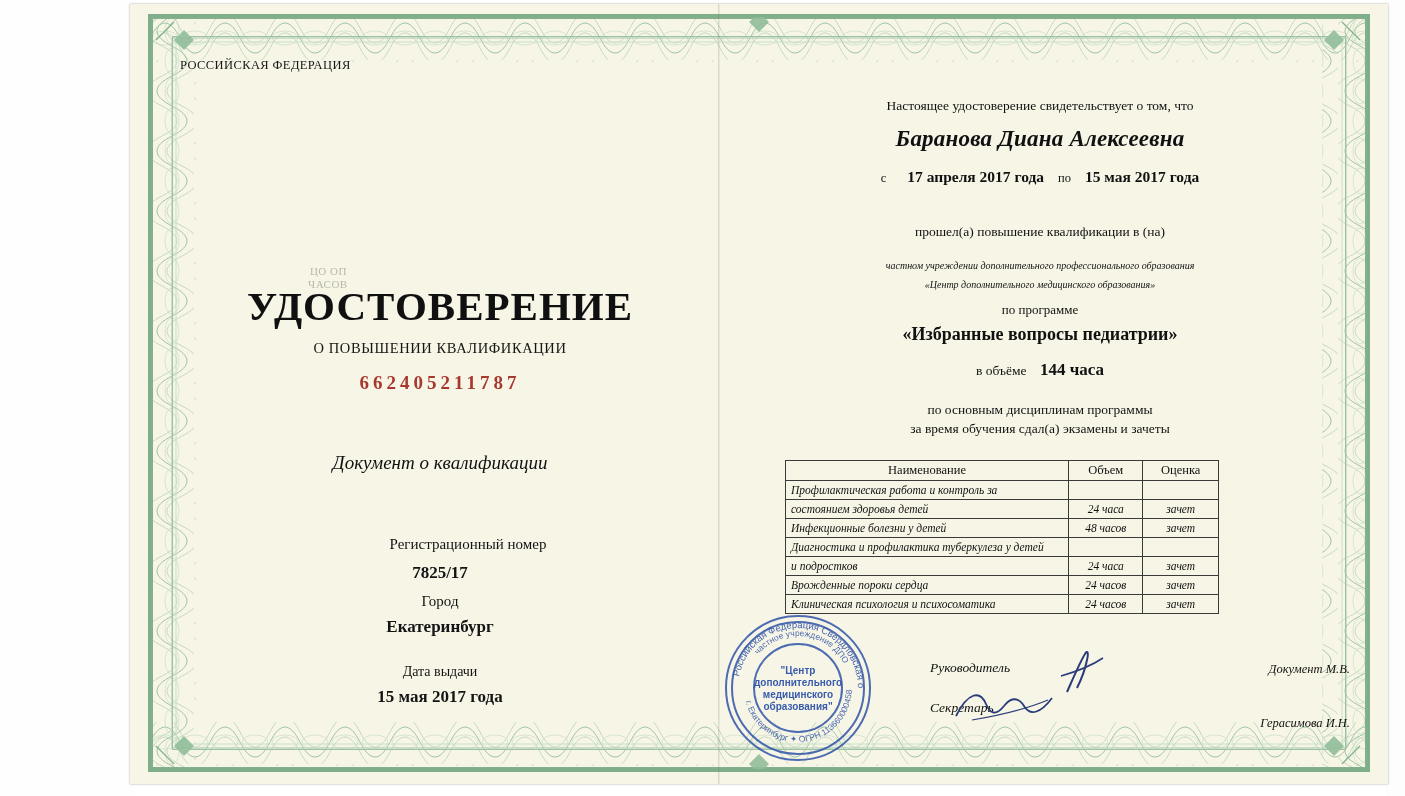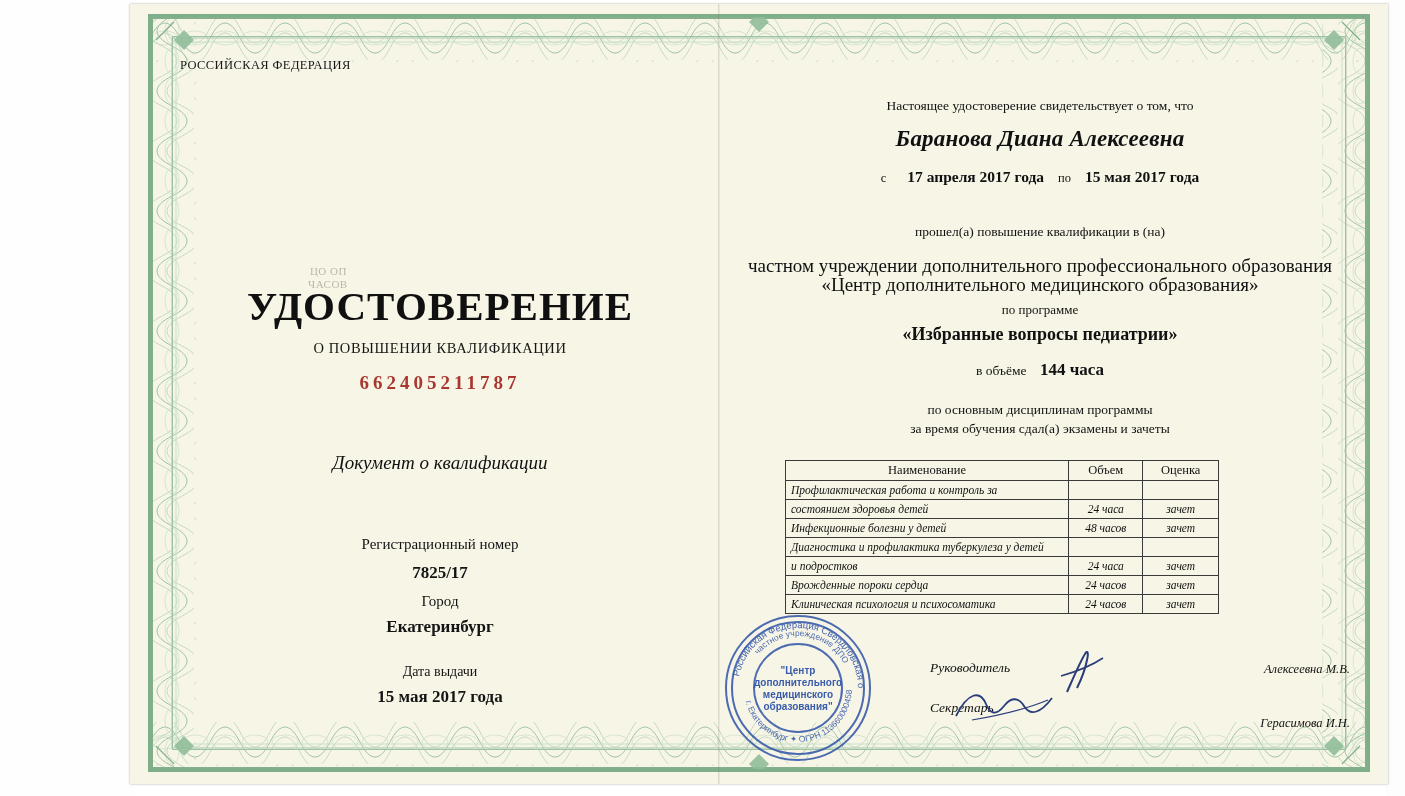--- a/index.html
+++ b/index.html
@@ -148,20 +148,21 @@
     font-size: 19px;
     font-style: italic;
     color: #111;
   }
   .reg-label {
     position: absolute;
     left: 0;
     top: 496px;
     width: 520px;
     font-size: 15px;
+    padding-left: 28px;
   }
   .reg-value {
     position: absolute;
     left: 0;
     top: 523px;
     width: 520px;
     font-size: 17px;
     font-weight: bold;
   }
   .city-label {
@@ -225,21 +226,21 @@
     font-size: 14px;
   }
   .r-period .sm { font-size: 12.5px; font-weight: normal; }
   .r-period .bold { font-weight: bold; font-size: 15.5px; }
   .r-passed {
     position: absolute; left: 0; top: 184px; width: 600px;
     font-size: 13.5px;
   }
   .r-org {
     position: absolute; left: -20px; top: 216px; width: 640px;
-    font-size: 19px; line-height: 19px;
+    font-size: 10px; line-height: 19px; font-style: italic;
   }
   .r-prog-label {
     position: absolute; left: 0; top: 262px; width: 600px;
     font-size: 13px;
   }
   .r-prog {
     position: absolute; left: 0; top: 284px; width: 600px;
     font-size: 18px; font-weight: bold;
   }
   .r-volume {
@@ -475,21 +476,21 @@
           <td class="subject">Клиническая психология и психосоматика</td>
           <td class="num">24 часов</td>
           <td class="mark">зачет</td>
         </tr>
       </tbody>
     </table>
 
     <div class="sig-block">
       <div class="sig-row">
         <span class="sig-role" style="top:0;">Руководитель</span>
-        <span class="sig-name" style="top:2px;">Алексеевна М.В.</span>
+        <span class="sig-name" style="top:2px;">Документ М.В.</span>
       </div>
       <div class="sig-row">
         <span class="sig-role" style="top:0;">Секретарь</span>
         <span class="sig-name" style="top:16px;">Герасимова И.Н.</span>
       </div>
     </div>
   </div>
 
   <svg class="sig-stroke" style="left:1055px; top:648px;" width="80" height="48" viewBox="0 0 80 48">
     <path d="M12,44 C20,26 26,12 30,6 C32,2 34,4 32,12 C30,22 26,32 22,40" fill="none" stroke="#2a3d7a" stroke-width="2"></path>

